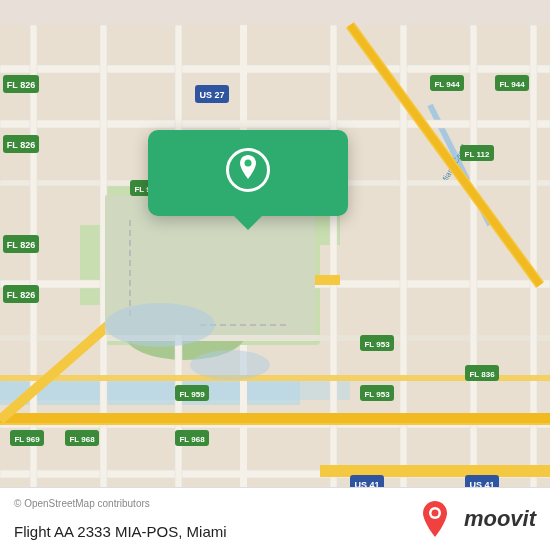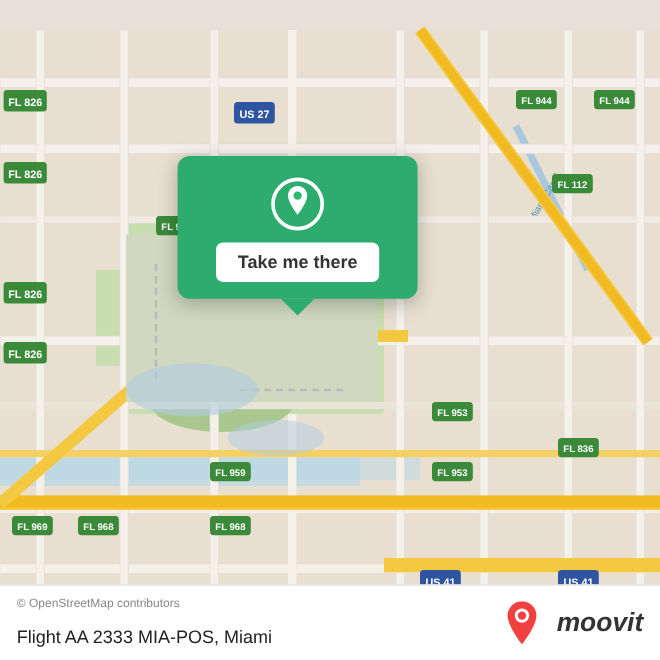--- a/index.html
+++ b/index.html
@@ -237,21 +237,20 @@
 
   </svg>
 
   <div id="tooltip-card">
     <div id="location-icon-wrapper">
       <svg width="24" height="30" viewBox="0 0 24 30">
         <path d="M12 0C7.6 0 4 3.6 4 8c0 6 8 16 8 16s8-10 8-16c0-4.4-3.6-8-8-8z" fill="white"></path>
         <circle cx="12" cy="8" r="3.5" fill="#2db870"></circle>
       </svg>
     </div>
-    <button id="take-me-there-btn">Take me there</button>
   </div>
 
   <div id="bottom-bar">
     <div id="bottom-left">
       <span id="attribution-text">© OpenStreetMap contributors</span>
       <span id="flight-info">Flight AA 2333 MIA-POS, Miami</span>
     </div>
     <div id="moovit-logo">
       <svg id="moovit-pin" width="28" height="36" viewBox="0 0 28 36">
         <path d="M14 0C7.4 0 2 5.4 2 12c0 9 12 24 12 24s12-15 12-24C26 5.4 20.6 0 14 0z" fill="#f04040"></path>

